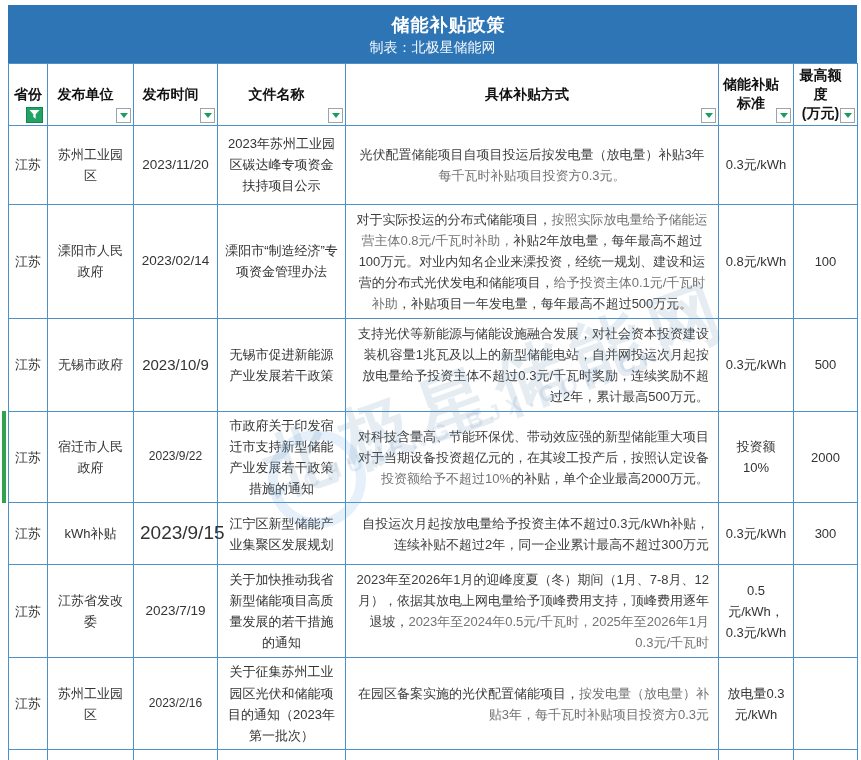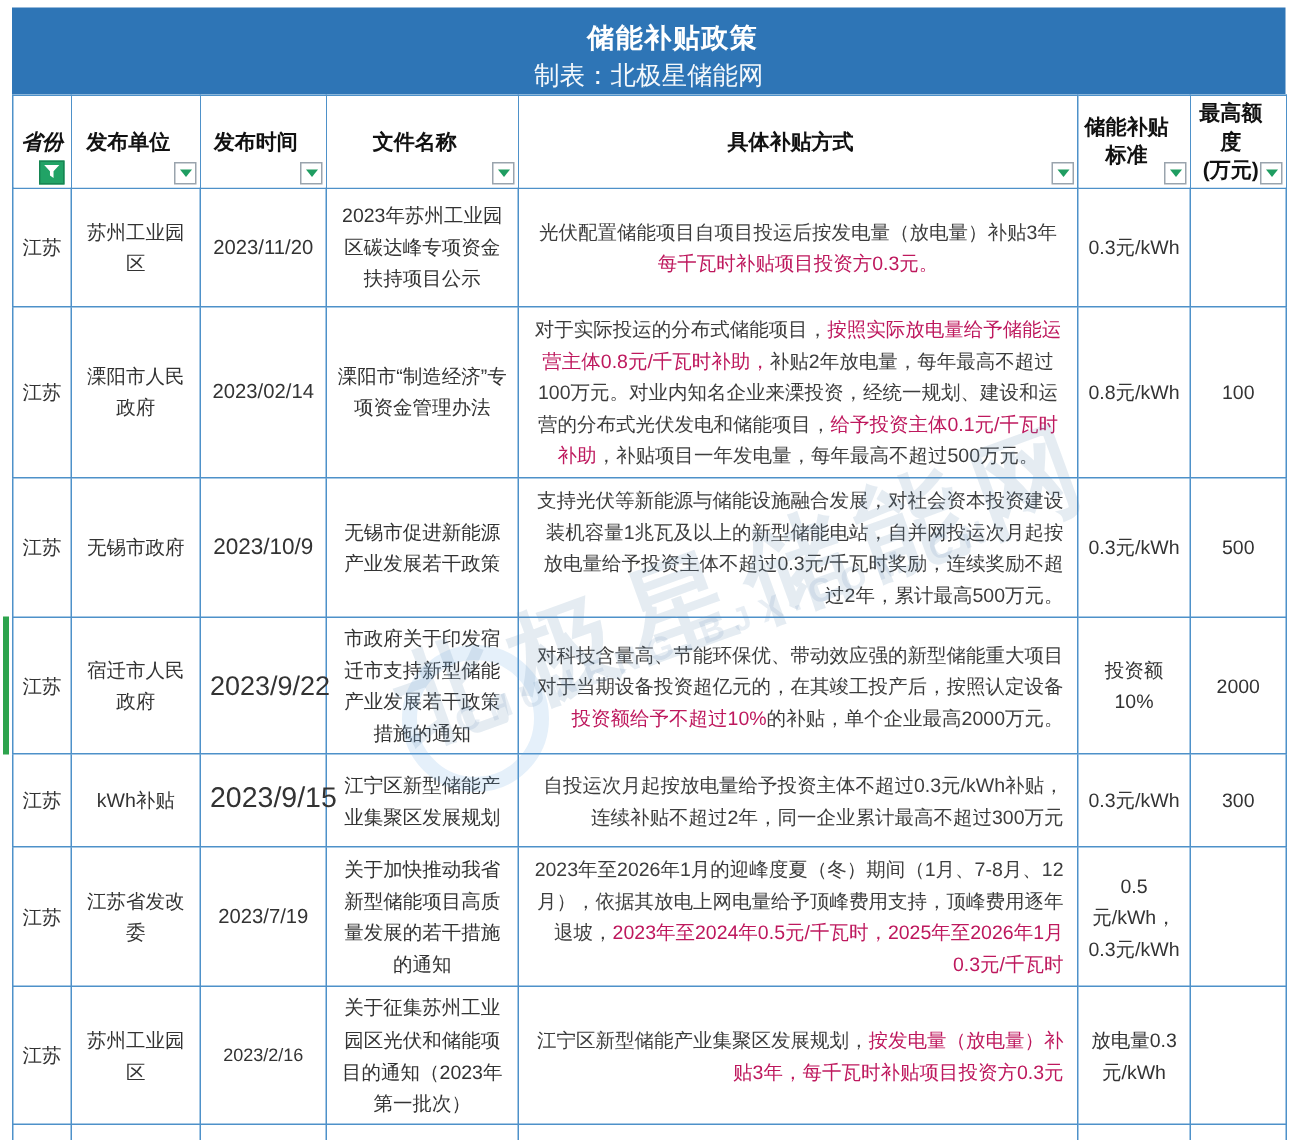--- a/index.html
+++ b/index.html
@@ -7,36 +7,36 @@
     width:861px;height:760px;overflow:hidden;background:#fff;
     font-family:"Liberation Sans","DejaVu Sans",sans-serif;
     color:#333;position:relative;
   }
   .sheet{position:absolute;left:8px;top:5px;width:849px;}
   .title-bar{
     background:#2E75B6;color:#fff;text-align:center;
     height:58px;box-sizing:border-box;padding-top:9px;
   }
   .title-bar .t{font-size:18px;font-weight:bold;letter-spacing:1px;line-height:22px;margin-left:32px;}
-  .title-bar .s{font-size:17px;margin-top:3px;color:rgba(255,255,255,.95);}
+  .title-bar .s{font-size:14px;margin-top:3px;color:rgba(255,255,255,.95);}
   table{border-collapse:collapse;table-layout:fixed;width:849px;background:#fff;}
   th,td{border:1px solid #4E91C9;box-sizing:border-box;vertical-align:middle;}
   th{
     font-size:14px;font-weight:bold;color:#111;background:#fff;
     height:50px;position:relative;white-space:pre-line;line-height:1.35;
     padding:2px 14px 2px 4px;text-align:center;
   }
-  th.no-pad{padding:2px 4px;font-style:italic;}
+  th.no-pad{padding:2px 4px;}
   td{font-size:13px;line-height:1.62;padding:3px 6px;}
   td.center{text-align:center;}
   td.method{padding:4px 9px;}
   td.method.left{text-align:right;}
   td.method.center{text-align:center;}
   .seg{white-space:pre-wrap;color:#3d3d3d;}
-  .seg.red{color:#be185d;}
+  .seg.red{color:#737373;}
   .filter-dd{
     position:absolute;right:2px;bottom:2px;width:13px;height:13px;
     background:#fff;border:1px solid #9aa4ad;display:flex;
     align-items:center;justify-content:center;cursor:pointer;
   }
   .filter-dd .tri{
     width:0;height:0;border-left:4px solid transparent;border-right:4px solid transparent;
     border-top:5px solid #1F9D61;margin-top:1px;
   }
   .filter-funnel{
@@ -122,21 +122,21 @@
           <td class="center">无锡市政府</td>
           <td class="center" style="font-size: 15px;">2023/10/9</td>
           <td class="center">无锡市促进新能源产业发展若干政策</td>
           <td class="method left"><span class="seg">支持光伏等新能源与储能设施融合发展，对社会资本投资建设装机容量1兆瓦及以上的新型储能电站，自并网投运次月起按放电量给予投资主体不超过0.3元/千瓦时奖励，连续奖励不超过2年，累计最高500万元。</span></td>
           <td class="center">0.3元/kWh</td>
           <td class="center">500</td>
         </tr>
         <tr style="height: 77px;">
           <td class="center" style="position: relative;">江苏<div class="marker"></div></td>
           <td class="center">宿迁市人民政府</td>
-          <td class="center" style="font-size: 18px;">2023/9/22</td>
+          <td class="center" style="font-size: 12px;">2023/9/22</td>
           <td class="center">市政府关于印发宿迁市支持新型储能产业发展若干政策措施的通知</td>
           <td class="method left"><span class="seg">对科技含量高、节能环保优、带动效应强的新型储能重大项目对于当期设备投资超亿元的，在其竣工投产后，按照认定设备</span><span class="seg red">投资额给予不超过10%</span><span class="seg">的补贴，单个企业最高2000万元。</span></td>
           <td class="center">投资额10%</td>
           <td class="center">2000</td>
         </tr>
         <tr style="height: 62px;">
           <td class="center" style="position: relative;">江苏</td>
           <td class="center">kWh补贴</td>
           <td class="center" style="font-size: 19px;">2023/9/15</td>
           <td class="center">江宁区新型储能产业集聚区发展规划</td>
@@ -151,21 +151,21 @@
           <td class="center">关于加快推动我省新型储能项目高质量发展的若干措施的通知</td>
           <td class="method left"><span class="seg">2023年至2026年1月的迎峰度夏（冬）期间（1月、7-8月、12月），依据其放电上网电量给予顶峰费用支持，顶峰费用逐年退坡，</span><span class="seg red">2023年至2024年0.5元/千瓦时，2025年至2026年1月0.3元/千瓦时</span></td>
           <td class="center">0.5元/kWh，0.3元/kWh</td>
           <td class="center"></td>
         </tr>
         <tr style="height: 63px;">
           <td class="center" style="position: relative;">江苏</td>
           <td class="center">苏州工业园区</td>
           <td class="center" style="font-size: 12px;">2023/2/16</td>
           <td class="center">关于征集苏州工业园区光伏和储能项目的通知（2023年第一批次）</td>
-          <td class="method left"><span class="seg">江宁区新型储能产业集聚区发展规划，</span><span class="seg red">按发电量（放电量）补贴3年，每千瓦时补贴项目投资方0.3元</span></td>
+          <td class="method left"><span class="seg">在园区备案实施的光伏配置储能项目，</span><span class="seg red">按发电量（放电量）补贴3年，每千瓦时补贴项目投资方0.3元</span></td>
           <td class="center">放电量0.3元/kWh</td>
           <td class="center"></td>
         </tr>
         <tr style="height: 79px;">
           <td class="center" style="position: relative;">江苏</td>
           <td class="center">常州市人民政府</td>
           <td class="center" style="font-size: 13.5px;">2023/1/28</td>
           <td class="center">推进新能源之都建设政策措施</td>
           <td class="method left"></td>
           <td class="center">放电量0.3元/kWh</td>

